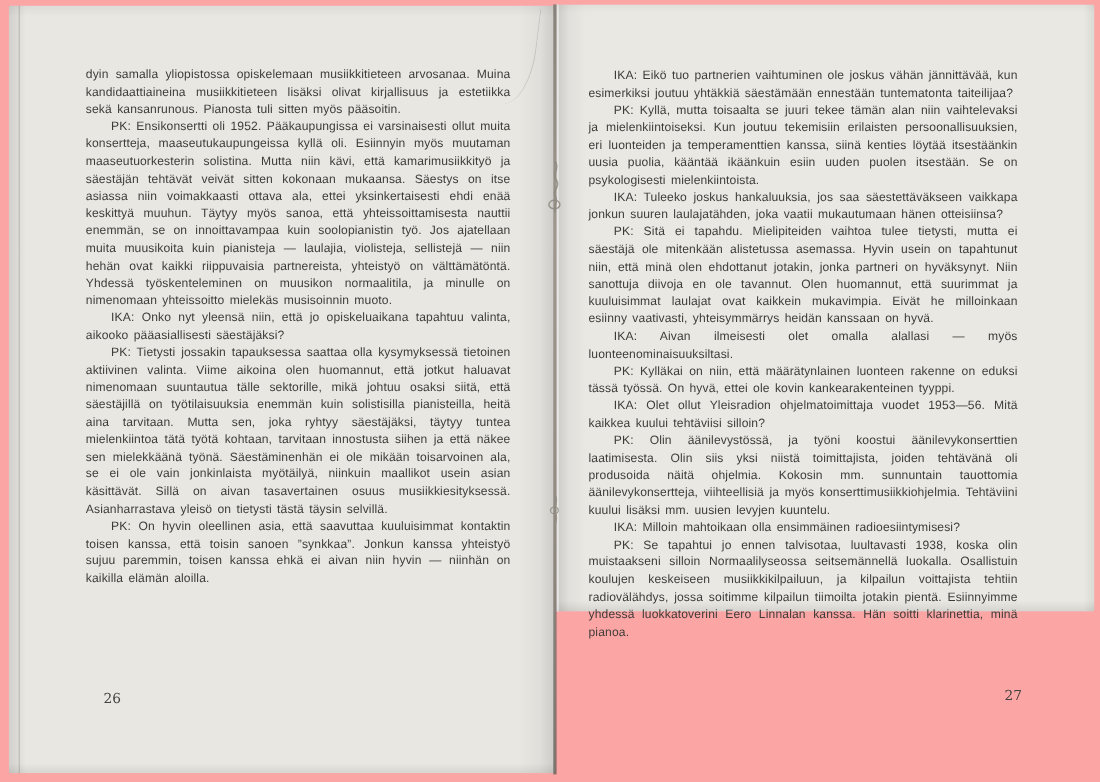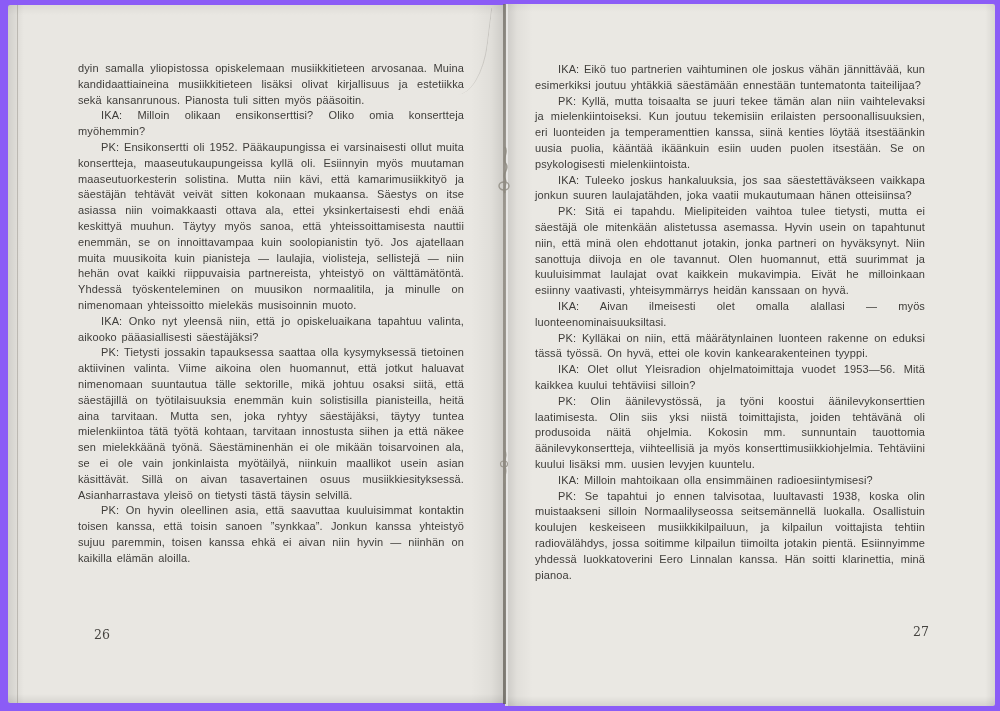--- a/index.html
+++ b/index.html
@@ -1,19 +1,19 @@
 <!DOCTYPE html>
 <html lang="fi"><head>
 <meta charset="utf-8">
 <style>
   html,body { margin:0; padding:0; background:#111; }
   .spread {
     position:relative;
     width:1000px; height:711px;
-    background:#8b5cf6;
+    background:#fca5a5;
     overflow:hidden;
     font-family:"Liberation Sans", sans-serif;
   }
   .page {
     position:absolute;
     background:#e9e7e2;
   }
   .page.left {
     left:8px; top:5px; width:497px; height:698px;
     border-radius:2px 0 0 2px;
@@ -30,21 +30,21 @@
     width:1px; background:rgba(120,115,105,0.35);
   }
   
   .page.left::after {
     content:""; position:absolute; right:18px; top:0; width:40px; height:90px;
     border-right:1px solid rgba(90,85,75,0.18);
     border-radius:0 0 60% 0;
     transform:rotate(7deg);
   }
   .page.right {
-    left:505px; top:4px; width:490px; height:702px;
+    left:505px; top:4px; width:490px; height:552px;
     border-radius:0 2px 2px 0;
     background:
       linear-gradient(90deg, rgba(0,0,0,0.14) 0px, rgba(0,0,0,0.04) 12px, rgba(0,0,0,0) 28px),
       linear-gradient(270deg, rgba(0,0,0,0.07) 0px, rgba(0,0,0,0) 10px),
       linear-gradient(180deg, rgba(0,0,0,0.04) 0px, rgba(0,0,0,0) 8px),
       linear-gradient(0deg, rgba(0,0,0,0.09) 0px, rgba(0,0,0,0) 10px),
       #eae8e3;
   }
   
   .page.right::before {
@@ -81,21 +81,20 @@
   .pagenum.pn-right { right:66px; top:620px; }
 </style>
 </head>
 <body>
 
 <div class="spread">
 
   <div class="page left">
     <div class="textblock tb-left">
       <p>dyin samalla yliopistossa opiskelemaan musiikkitieteen arvosanaa. Muina kandidaattiaineina musiikkitieteen lisäksi olivat kirjallisuus ja estetiikka sekä kansanrunous. Pianosta tuli sitten myös pääsoitin.</p>
-      <p class="indent">IKA: Milloin olikaan ensikonserttisi? Oliko omia konsertteja myöhemmin?</p>
       <p class="indent">PK: Ensikonsertti oli 1952. Pääkaupungissa ei varsinaisesti ollut muita konsertteja, maaseutukaupungeissa kyllä oli. Esiinnyin myös muutaman maaseutuorkesterin solistina. Mutta niin kävi, että kamarimusiikkityö ja säestäjän tehtävät veivät sitten kokonaan mukaansa. Säestys on itse asiassa niin voimakkaasti ottava ala, ettei yksinkertaisesti ehdi enää keskittyä muuhun. Täytyy myös sanoa, että yhteissoittamisesta nauttii enemmän, se on innoittavampaa kuin soolopianistin työ. Jos ajatellaan muita muusikoita kuin pianisteja — laulajia, violisteja, sellistejä — niin hehän ovat kaikki riippuvaisia partnereista, yhteistyö on välttämätöntä. Yhdessä työskenteleminen on muusikon normaalitila, ja minulle on nimenomaan yhteissoitto mielekäs musisoinnin muoto.</p>
       <p class="indent">IKA: Onko nyt yleensä niin, että jo opiskeluaikana tapahtuu valinta, aikooko pääasiallisesti säestäjäksi?</p>
       <p class="indent">PK: Tietysti jossakin tapauksessa saattaa olla kysymyksessä tietoinen aktiivinen valinta. Viime aikoina olen huomannut, että jotkut haluavat nimenomaan suuntautua tälle sektorille, mikä johtuu osaksi siitä, että säestäjillä on työtilaisuuksia enemmän kuin solistisilla pianisteilla, heitä aina tarvitaan. Mutta sen, joka ryhtyy säestäjäksi, täytyy tuntea mielenkiintoa tätä työtä kohtaan, tarvitaan innostusta siihen ja että näkee sen mielekkäänä työnä. Säestäminenhän ei ole mikään toisarvoinen ala, se ei ole vain jonkinlaista myötäilyä, niinkuin maallikot usein asian käsittävät. Sillä on aivan tasavertainen osuus musiikkiesityksessä. Asianharrastava yleisö on tietysti tästä täysin selvillä.</p>
       <p class="indent">PK: On hyvin oleellinen asia, että saavuttaa kuuluisimmat kontaktin toisen kanssa, että toisin sanoen ”synkkaa”. Jonkun kanssa yhteistyö sujuu paremmin, toisen kanssa ehkä ei aivan niin hyvin — niinhän on kaikilla elämän aloilla.</p>
     </div>
     <div class="pagenum pn-left">26</div>
   </div>
 
   <div class="page right">
     <div class="textblock tb-right">

